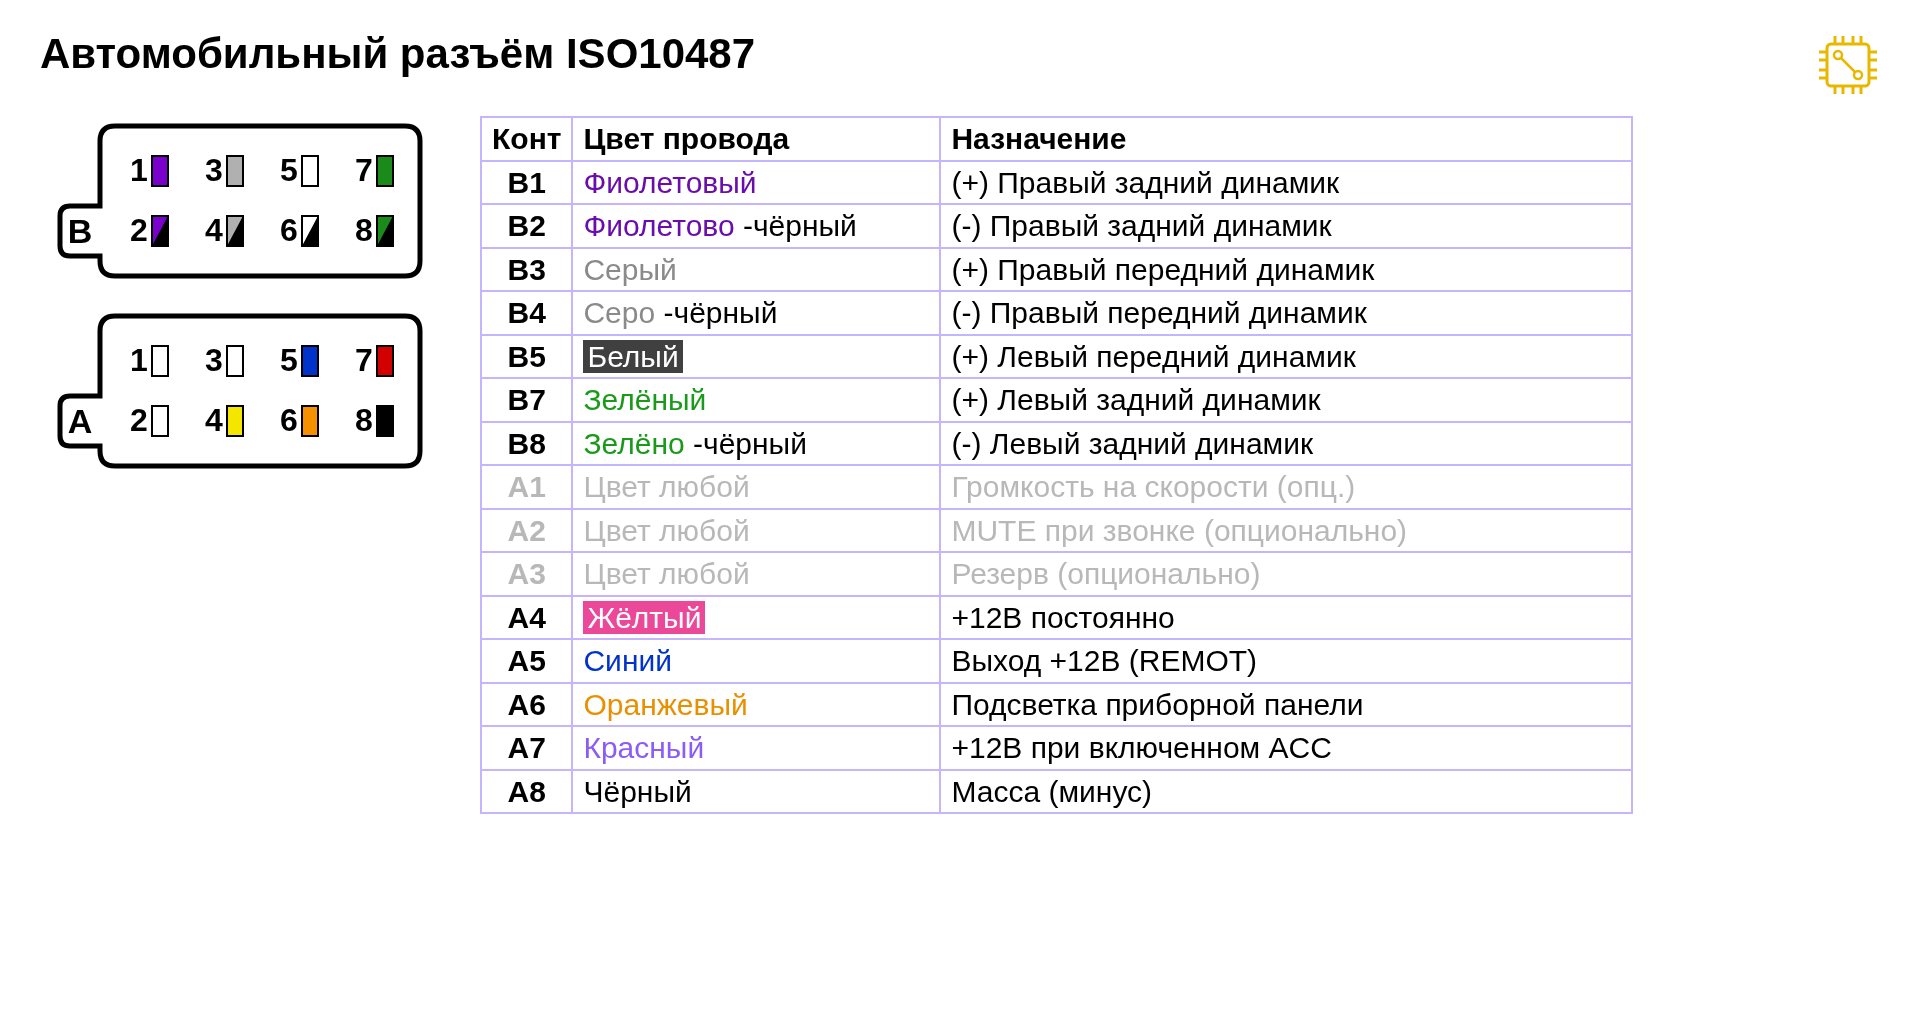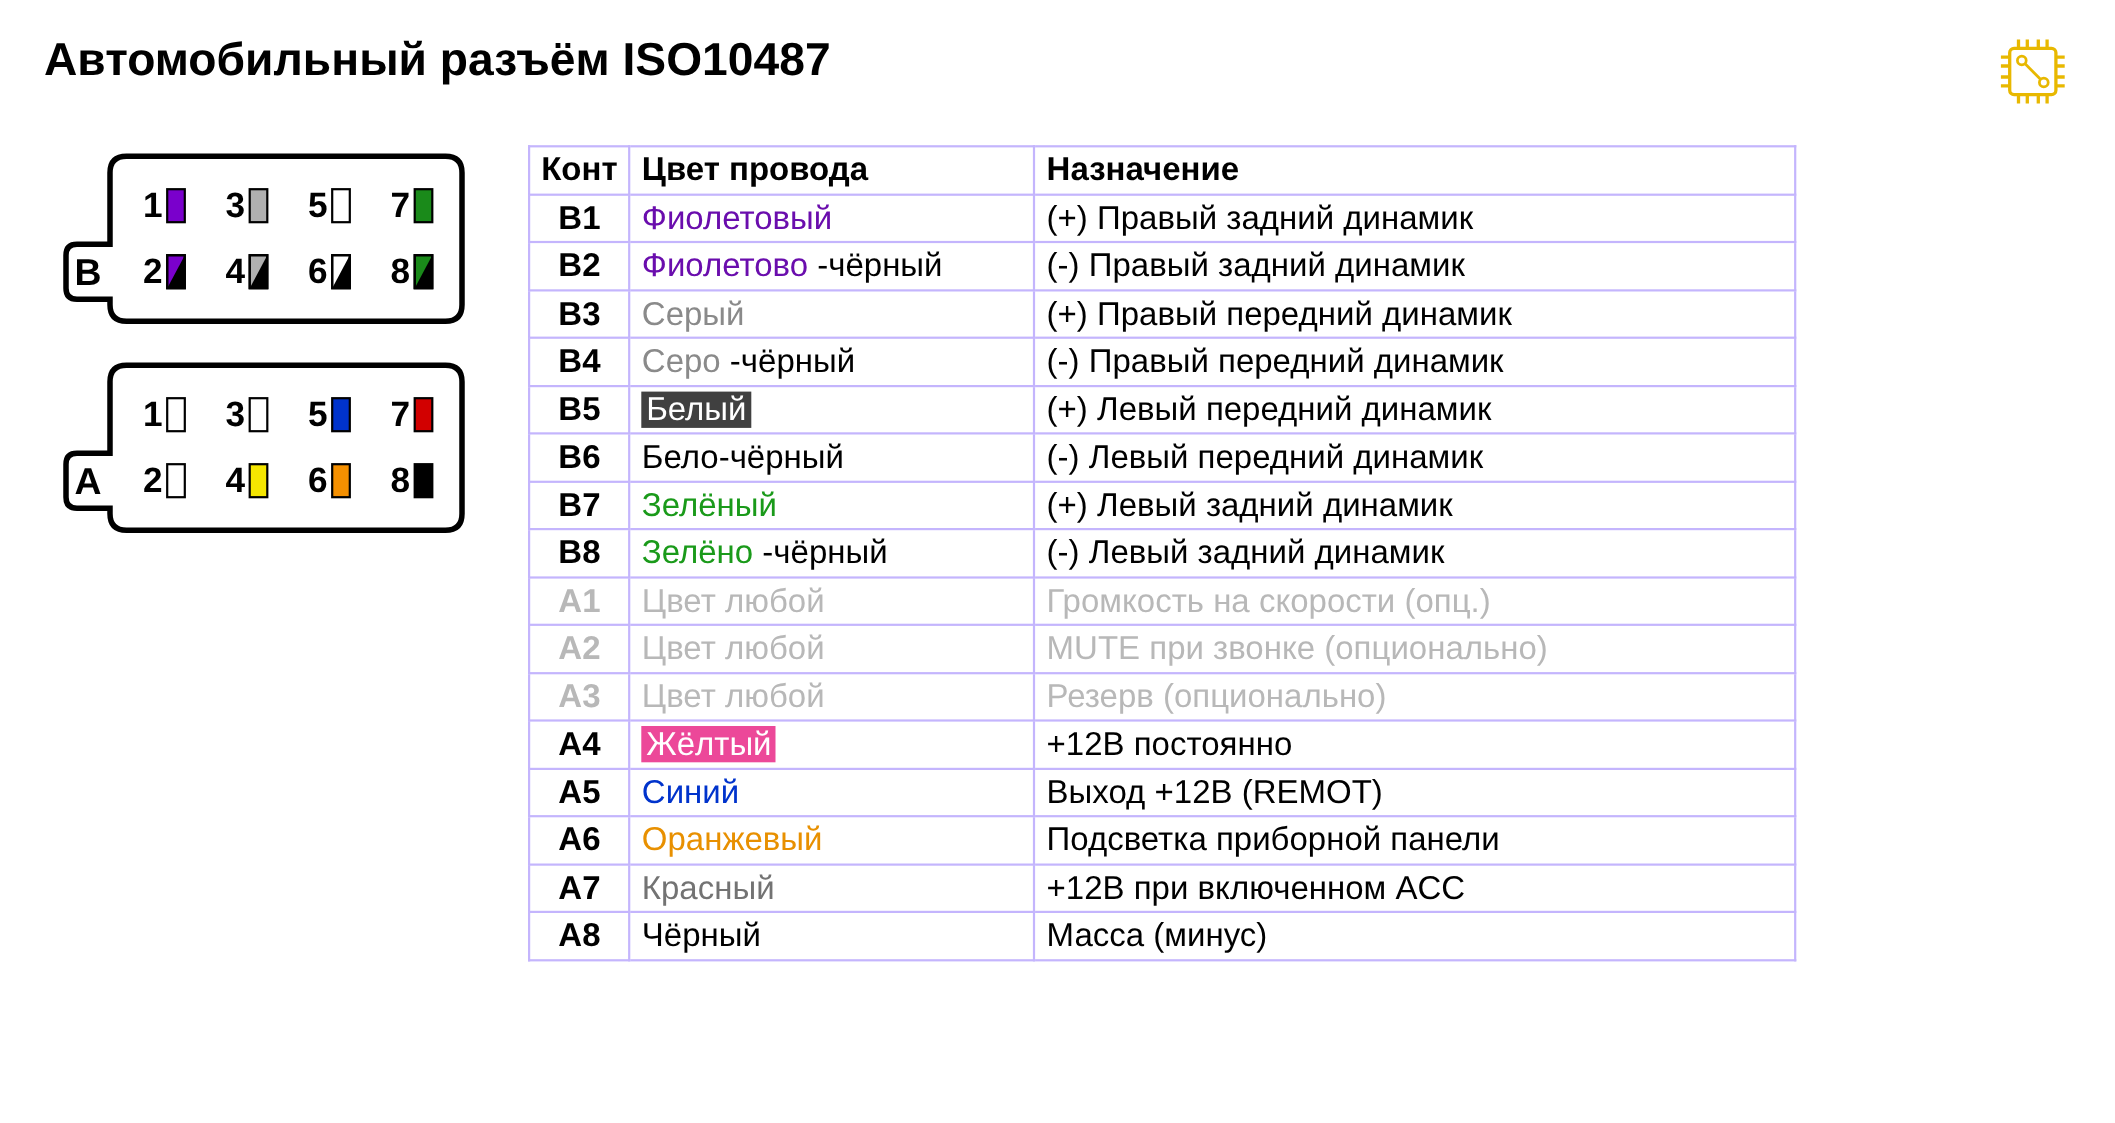--- a/index.html
+++ b/index.html
@@ -7,21 +7,21 @@
     margin: 0;
     padding: 30px 40px;
     font-family: Arial, Helvetica, sans-serif;
     background: #fff;
     color: #000;
   }
   .header-row {
     display: flex;
     justify-content: space-between;
     align-items: flex-start;
-    margin-bottom: 32px;
+    margin-bottom: 16px;
   }
   .title {
     font-size: 42px;
     font-weight: bold;
   }
   .logo {
     display: flex;
     align-items: center;
     gap: 12px;
   }
@@ -56,21 +56,21 @@
   th { font-weight: bold; }
   .col-pin { width: 90px; text-align: center; font-weight: bold; }
   .col-color { width: 368px; }
   .col-purpose { width: 692px; }
   .dim { color: #b8b8b8; }
   .violet { color: #6a0dad; }
   .gray { color: #8a8a8a; }
   .green { color: #1a9a1a; }
   .blue { color: #0033cc; }
   .orange { color: #e89000; }
-  .red { color: #737373; }
+  .red { color: #8b5cf6; }
   .white-hl { background: #404040; color: #fff; padding: 0 4px; text-align: center; }
   .yellow-hl { background: #ec4899; color: #fff; padding: 0 4px; }
 </style>
 </head>
 <body>
 
 <div class="header-row">
   <div class="title">Автомобильный разъём ISO10487</div>
   <div class="logo">
     <svg class="logo-chip" viewBox="0 0 70 70">
@@ -178,25 +178,20 @@
           <td class="col-pin">B4</td>
           <td class="col-color"><span class="gray">Серо</span><span> -чёрный</span></td>
           <td class="col-purpose">(-)  Правый передний динамик</td>
         </tr>
         <tr>
           <td class="col-pin">B5</td>
           <td class="col-color"><span class="white-hl">Белый</span></td>
           <td class="col-purpose">(+) Левый передний динамик</td>
         </tr>
         <tr>
-          <td class="col-pin">B6</td>
-          <td class="col-color"><span class="">Бело-чёрный</span></td>
-          <td class="col-purpose">(-)  Левый передний динамик</td>
-        </tr>
-        <tr>
           <td class="col-pin">B7</td>
           <td class="col-color"><span class="green">Зелёный</span></td>
           <td class="col-purpose">(+) Левый задний динамик</td>
         </tr>
         <tr>
           <td class="col-pin">B8</td>
           <td class="col-color"><span class="green">Зелёно</span><span> -чёрный</span></td>
           <td class="col-purpose">(-)  Левый задний динамик</td>
         </tr>
         <tr>

